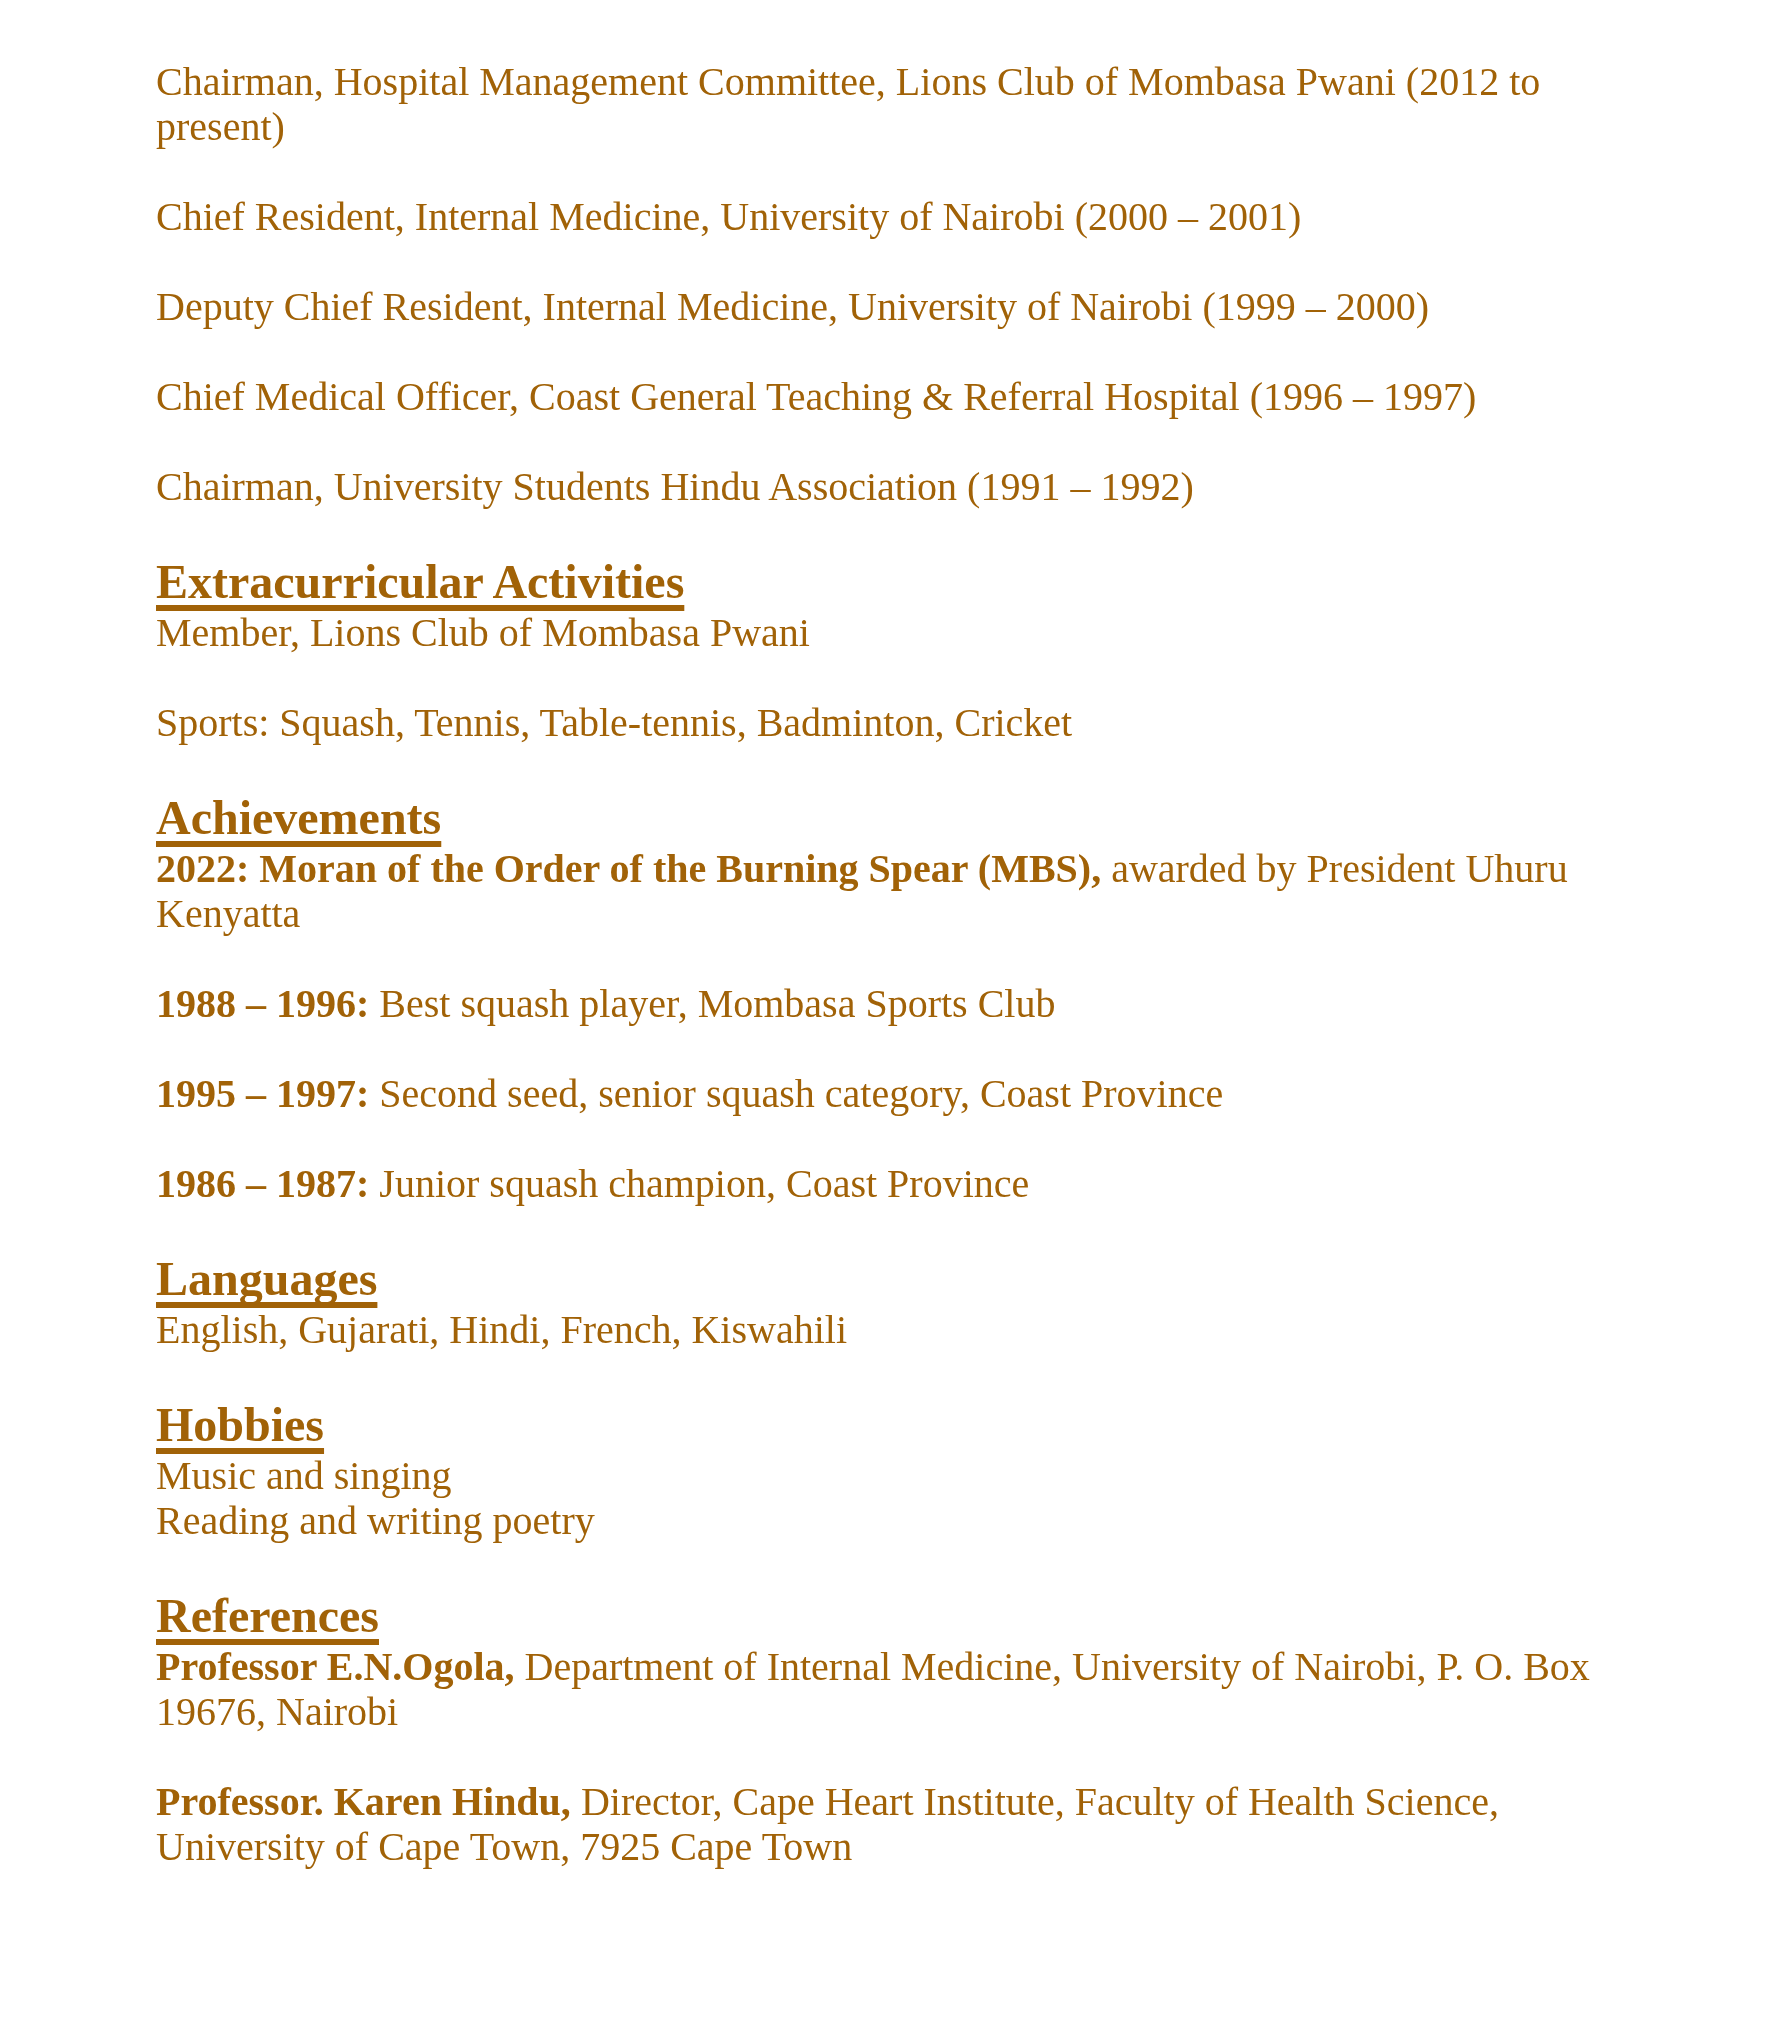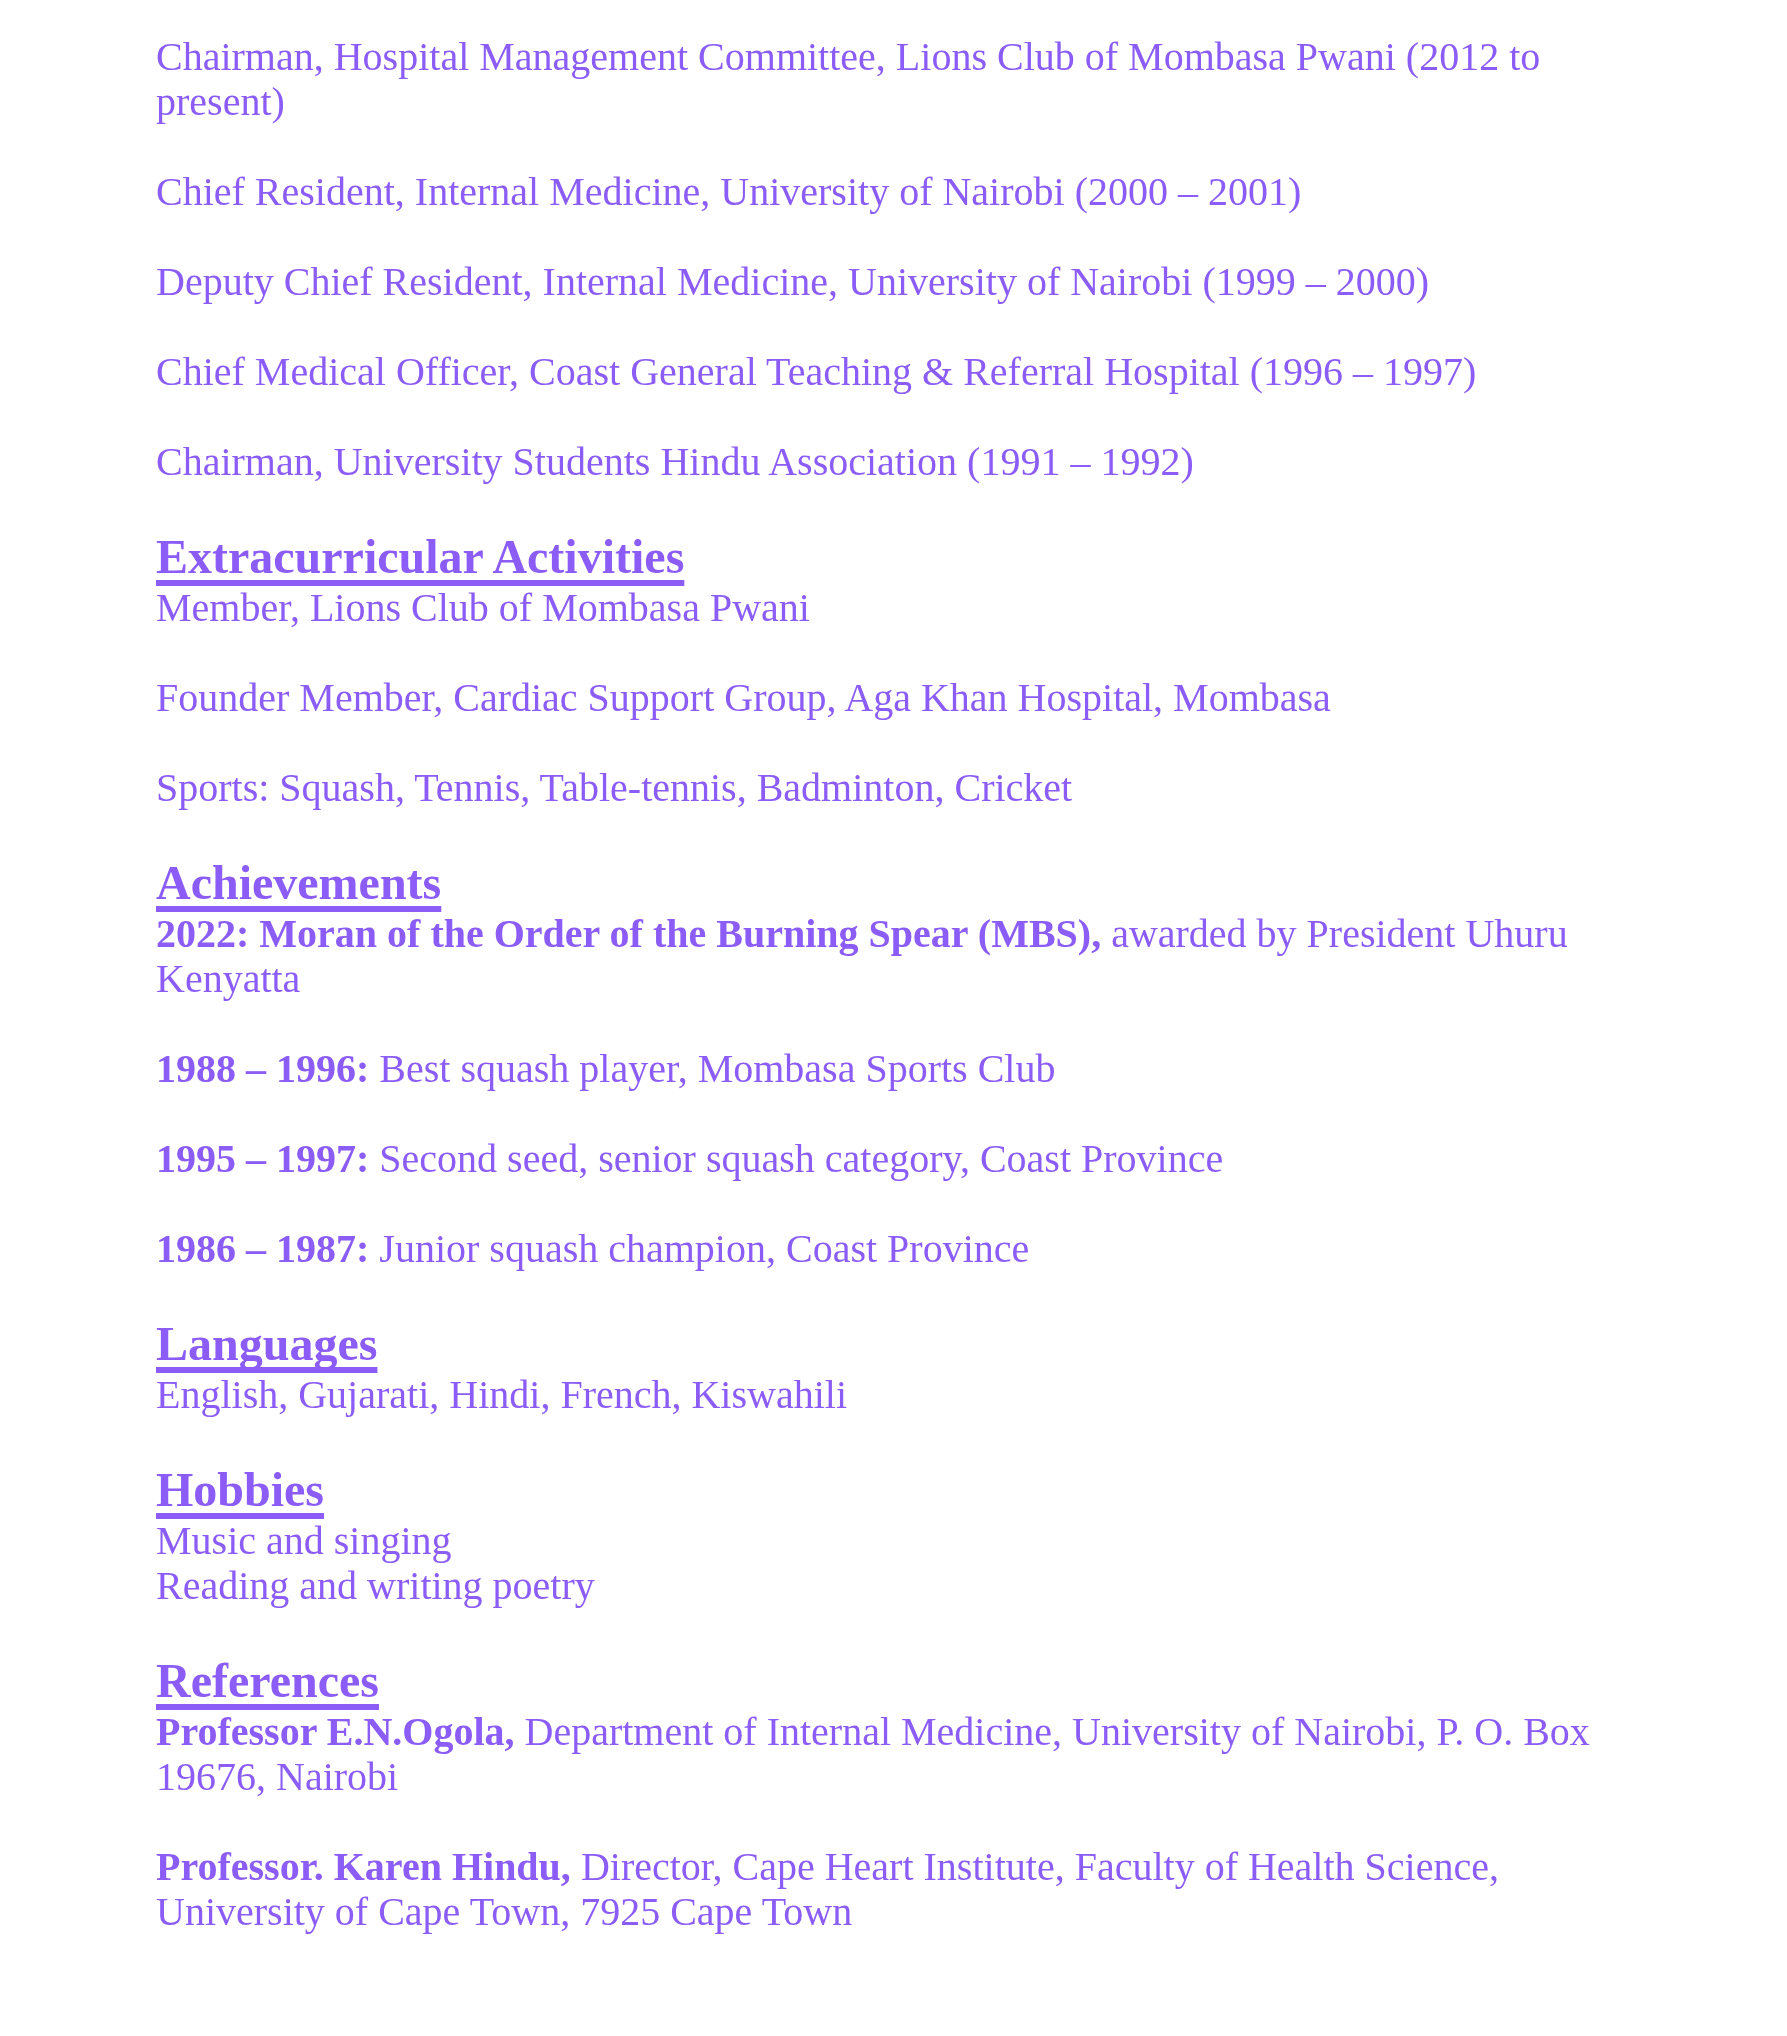--- a/index.html
+++ b/index.html
@@ -2,25 +2,25 @@
 <html style="font-size:12.8px"><head>
 <meta charset="utf-8">
 <style>
   * { margin: 0; padding: 0; box-sizing: border-box; }
   html, body { background: #ffffff; }
   body { width: 1788px; height: 2037px; overflow: hidden; }
   .page {
     width: 1788px;
     height: 2037px;
     background: #ffffff;
-    color: #8b5cf6;
+    color: #a16207;
     font-family: "Liberation Serif", "DejaVu Serif", serif;
     font-size: 40px;
     line-height: 45px;
-    padding: 34px 48px 0 156px;
+    padding: 59px 48px 0 156px;
   }
   .para { margin: 0 0 45px 0; }
   .line { display: block; white-space: pre; }
   .sec-heading {
     font-size: 48px;
     line-height: 56px;
     font-weight: 700;
     margin: 0;
     white-space: pre;
   }
@@ -57,23 +57,20 @@
 
   <p class="para">
     <span class="line">Chairman, University Students Hindu Association (1991 – 1992)</span>
   </p>
 
   <h2 class="sec-heading"><span class="hu">Extracurricular Activities</span></h2>
   <p class="para">
     <span class="line">Member, Lions Club of Mombasa Pwani</span>
   </p>
   <p class="para">
-    <span class="line">Founder Member, Cardiac Support Group, Aga Khan Hospital, Mombasa</span>
-  </p>
-  <p class="para">
     <span class="line">Sports: Squash, Tennis, Table-tennis, Badminton, Cricket</span>
   </p>
 
   <h2 class="sec-heading"><span class="hu">Achievements</span></h2>
   <p class="para">
     <span class="line"><span class="b">2022: Moran of the Order of the Burning Spear (MBS),</span><span> awarded by President Uhuru</span></span>
     <span class="line">Kenyatta</span>
   </p>
   <p class="para">
     <span class="line"><span class="b">1988 – 1996:</span><span> Best squash player, Mombasa Sports Club</span></span>

